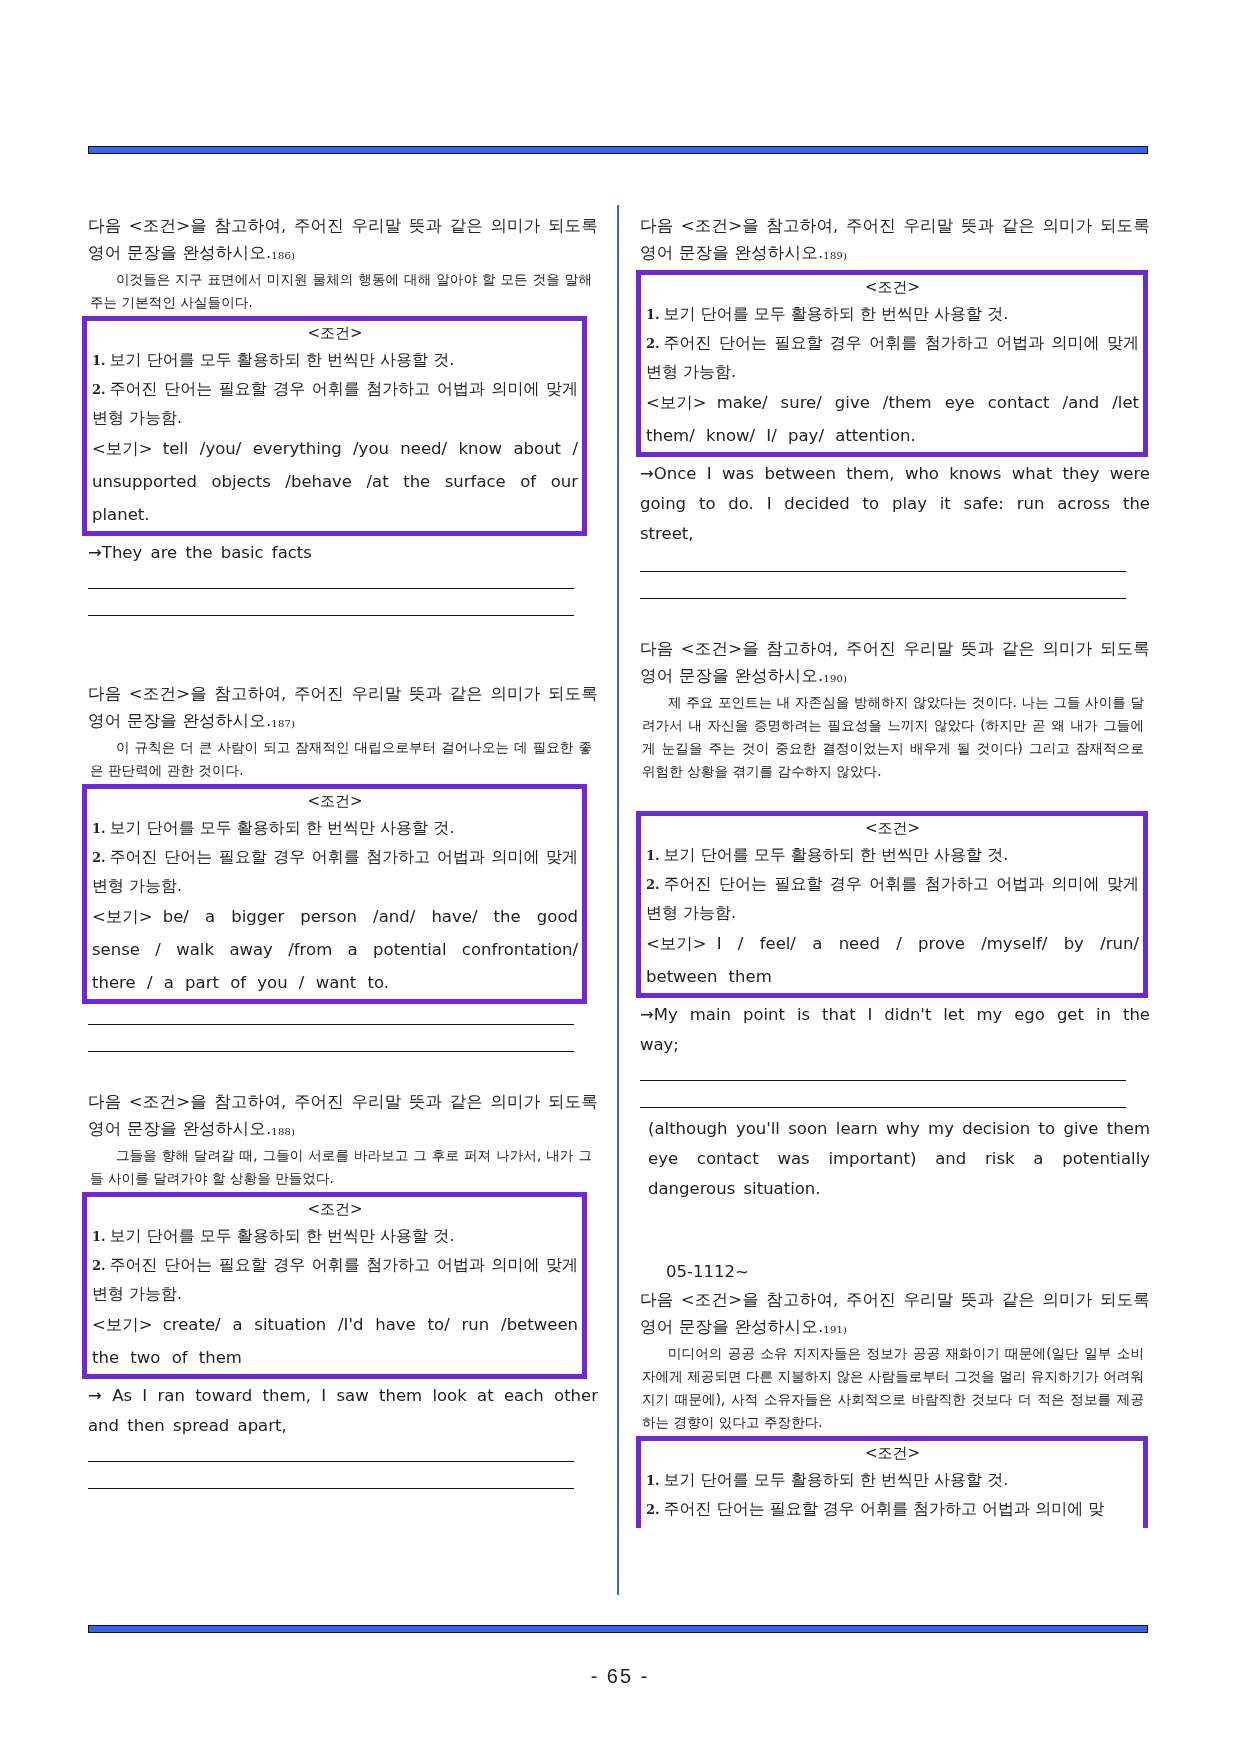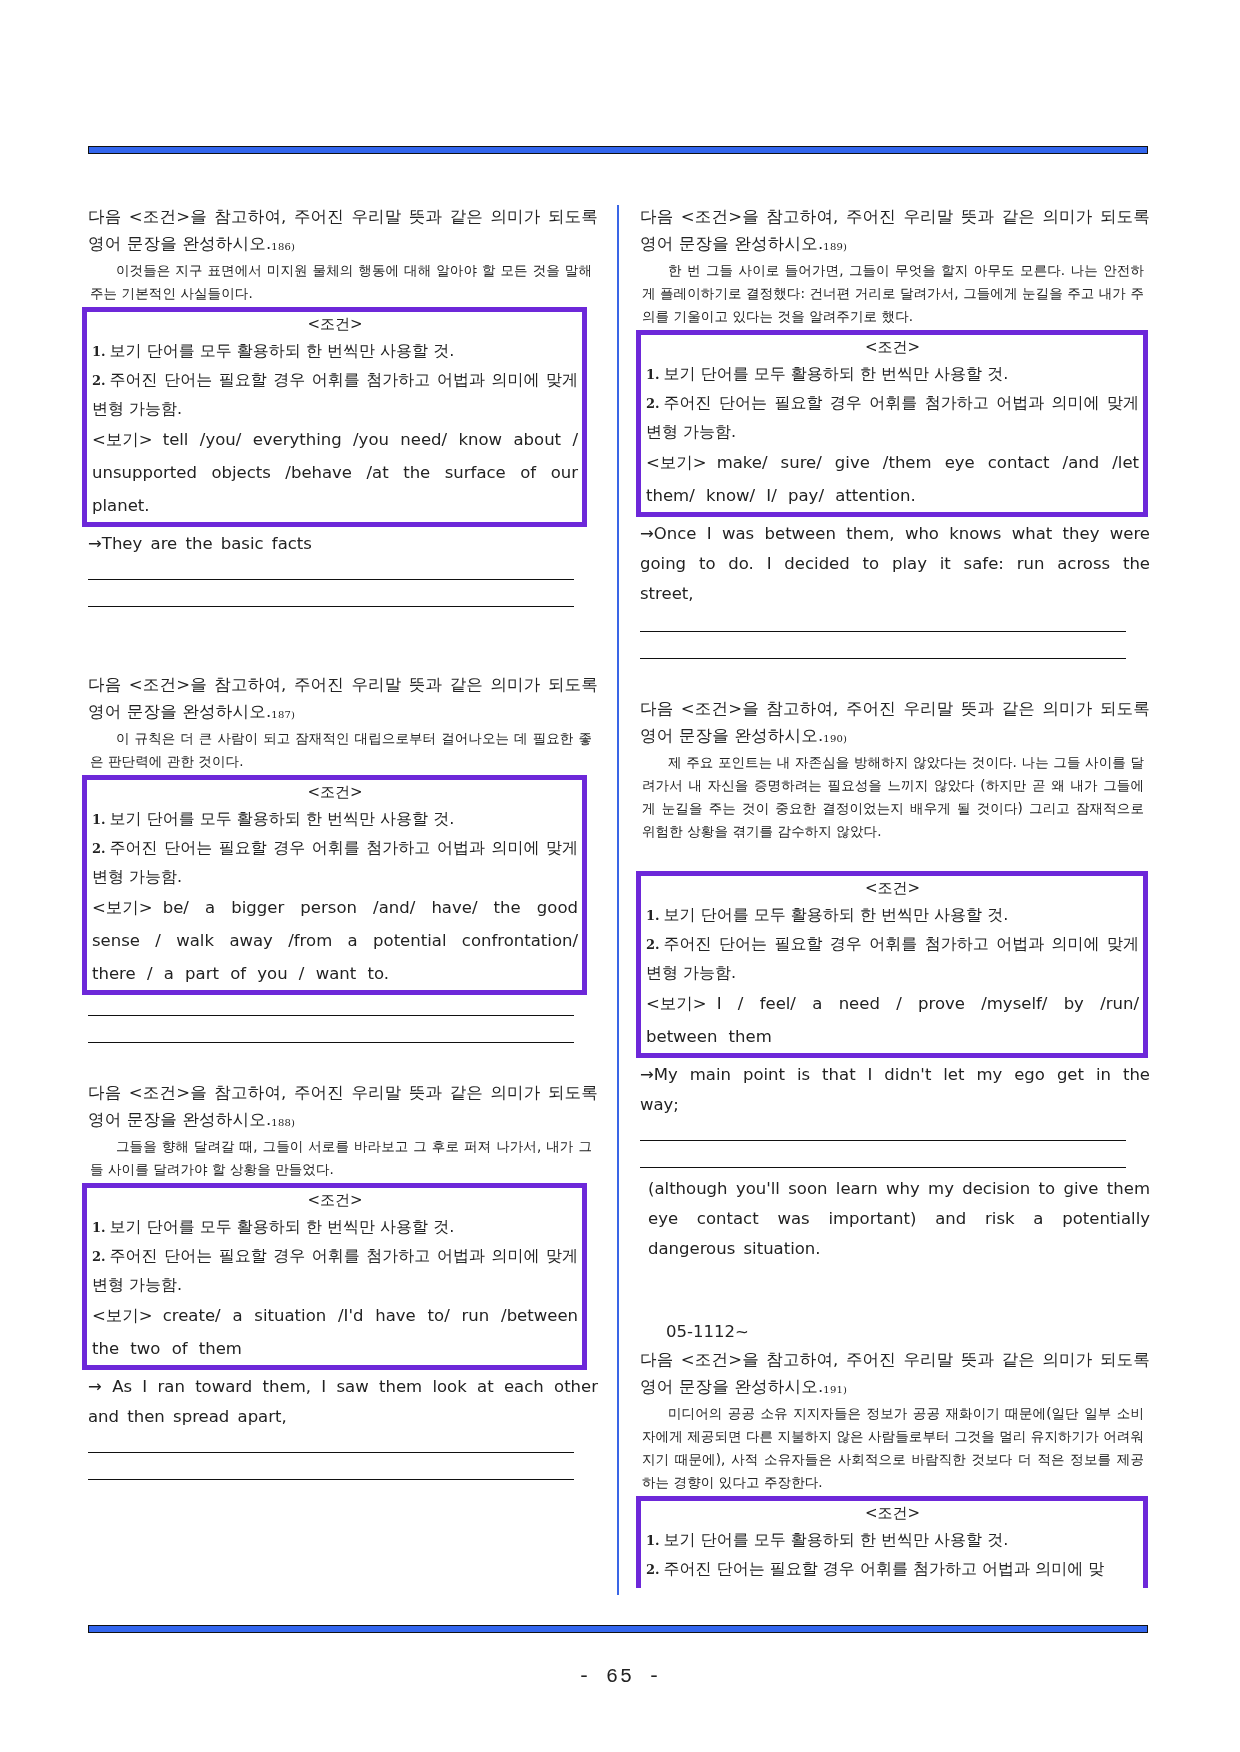--- a/index.html
+++ b/index.html
@@ -11,21 +11,21 @@
   .bar {
     position: absolute; left: 88px; width: 1058px; height: 6px;
     background: #3366ee; border: 1px solid #111;
   }
   .bar.top { top: 146px; }
   .bar.bottom { top: 1625px; }
   .divider {
     position: absolute; left: 617px; top: 205px; width: 2px; height: 1390px;
     background: #3a66e6;
   }
-  .col { position: absolute; width: 510px; }
+  .col { position: absolute; width: 510px; margin-top: 9px; }
   .col.left { left: 88px; top: 203px; }
   .col.right { left: 640px; top: 203px; }
 
   .q { margin-bottom: 0; }
   .instr {
     font-size: 16.5px; line-height: 27px; text-align: justify;
     text-align-last: left; letter-spacing: 0.2px;
   }
   .instr sup { font-family: "DejaVu Serif", serif; font-size: 10px; vertical-align: 0; position: relative; top: 1px; }
   .kor {
@@ -46,21 +46,21 @@
   }
   .bogi .label { word-spacing: 0; margin-right: 10px; }
   .answer {
     font-size: 16.5px; line-height: 30px; text-align: justify; text-align-last: left;
     margin-top: 2px; word-spacing: 3px;
   }
   .blank { height: 1px; background: #111; width: 486px; margin-top: 0; }
   .section-label { font-size: 16.5px; line-height: 24px; padding-left: 26px; margin-bottom: 2px; }
   .page-num {
     position: absolute; top: 1665px; left: 0; width: 1240px; text-align: center;
-    font-family: Liberation Mono, monospace; font-size: 20px; letter-spacing: 2px;
+    font-family: Liberation Sans, sans-serif; font-size: 20px; letter-spacing: 2px;
   }
 </style>
 </head>
 <body>
 
 <div class="bar top"></div>
 <div class="divider"></div>
 
 <div class="col left">
 
@@ -113,21 +113,20 @@
     <div class="blank"></div>
     <div style="height:26px"></div>
     <div class="blank"></div>
   </div>
 </div>
 
 <div class="col right">
 
   <div class="q">
     <div class="instr"><span>다음 &lt;조건&gt;을 참고하여, 주어진 우리말 뜻과 같은 의미가 되도록 영어 문장을 완성하시오.</span><sup>189)</sup></div>
-    <div class="kor">한 번 그들 사이로 들어가면, 그들이 무엇을 할지 아무도 모른다. 나는 안전하게 플레이하기로 결정했다: 건너편 거리로 달려가서, 그들에게 눈길을 주고 내가 주의를 기울이고 있다는 것을 알려주기로 했다.</div>
     <div class="cond">
       <div class="cond-title">&lt;조건&gt;</div>
       <div class="cond-item"><span class="num">1.</span><span>보기 단어를 모두 활용하되 한 번씩만 사용할 것.</span></div>
       <div class="cond-item"><span class="num">2.</span><span>주어진 단어는 필요할 경우 어휘를 첨가하고 어법과 의미에 맞게 변형 가능함.</span></div>
       <div class="bogi"><span class="label">&lt;보기&gt;</span><span>make/ sure/ give /them eye contact /and /let them/ know/ I/ pay/ attention.</span></div>
     </div>
     <div class="answer">→Once I was between them, who knows what they were going to do. I decided to play it safe: run across the street,</div>
     <div style="height:22px"></div>
     <div class="blank"></div>
     <div style="height:26px"></div>

